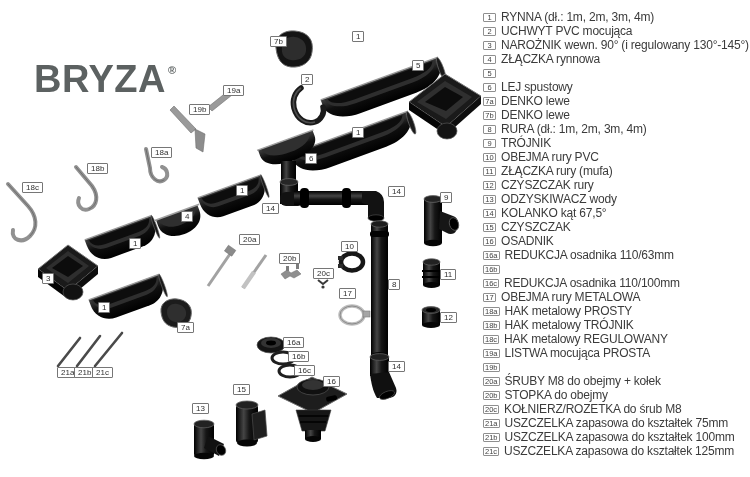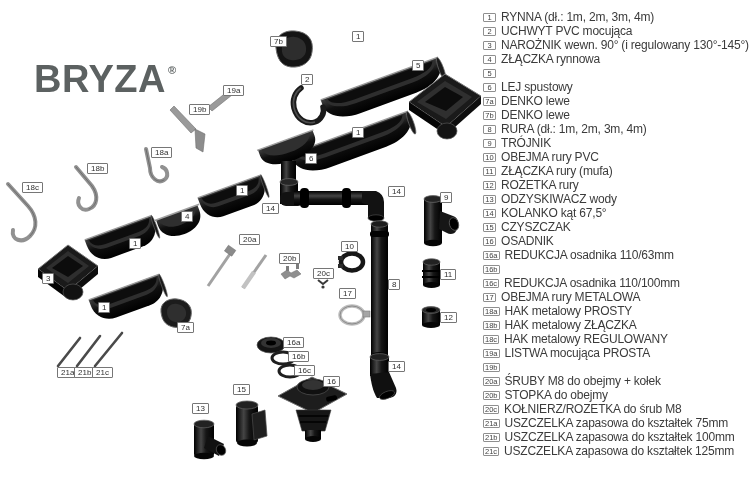--- a/index.html
+++ b/index.html
@@ -410,21 +410,21 @@
         <span class="ltext">OBEJMA rury PVC</span>
       </div>
 
       <div class="lrow">
         <span class="lnum">11</span>
         <span class="ltext">ZŁĄCZKA rury (mufa)</span>
       </div>
 
       <div class="lrow">
         <span class="lnum">12</span>
-        <span class="ltext">ROZETKA rury</span>
+        <span class="ltext">CZYSZCZAK rury</span>
       </div>
 
       <div class="lrow">
         <span class="lnum">13</span>
         <span class="ltext">ODZYSKIWACZ wody</span>
       </div>
 
       <div class="lrow">
         <span class="lnum">14</span>
         <span class="ltext">KOLANKO kąt 67,5°</span>
@@ -459,21 +459,21 @@
         <span class="ltext">OBEJMA rury METALOWA</span>
       </div>
 
       <div class="lrow">
         <span class="lnum">18a</span>
         <span class="ltext">HAK metalowy PROSTY</span>
       </div>
 
       <div class="lrow">
         <span class="lnum">18b</span>
-        <span class="ltext">HAK metalowy ZŁĄCZKA</span>
+        <span class="ltext">HAK metalowy TRÓJNIK</span>
       </div>
 
       <div class="lrow">
         <span class="lnum">18c</span>
         <span class="ltext">HAK metalowy REGULOWANY</span>
       </div>
 
       <div class="lrow">
         <span class="lnum">19a</span>
         <span class="ltext">LISTWA mocująca PROSTA</span>

